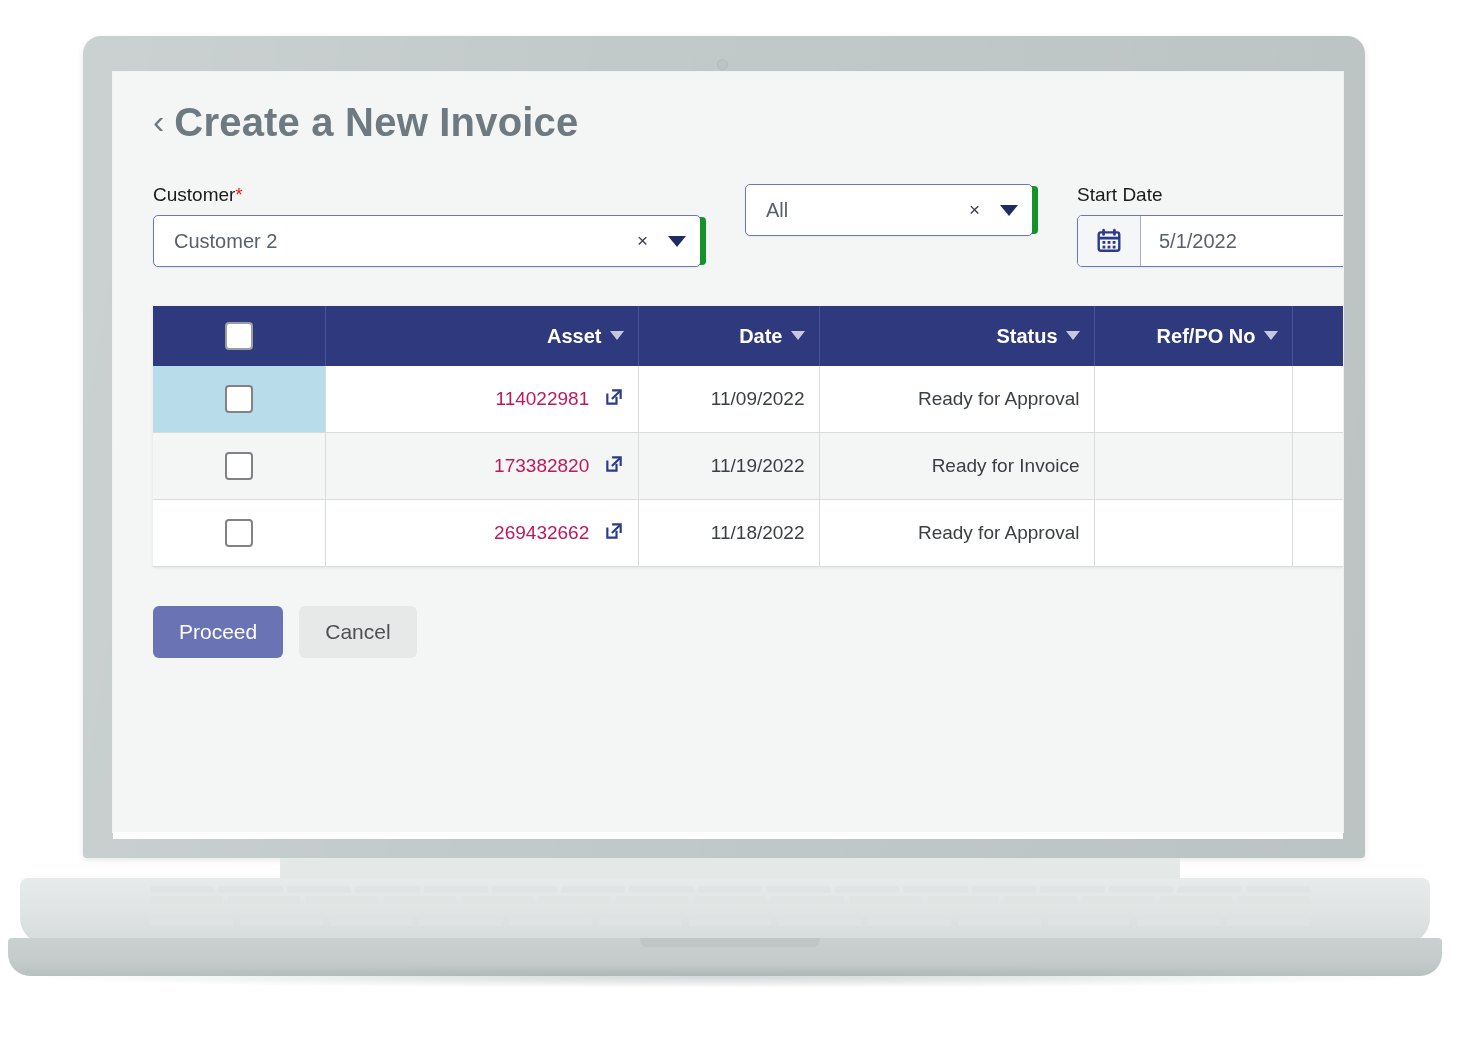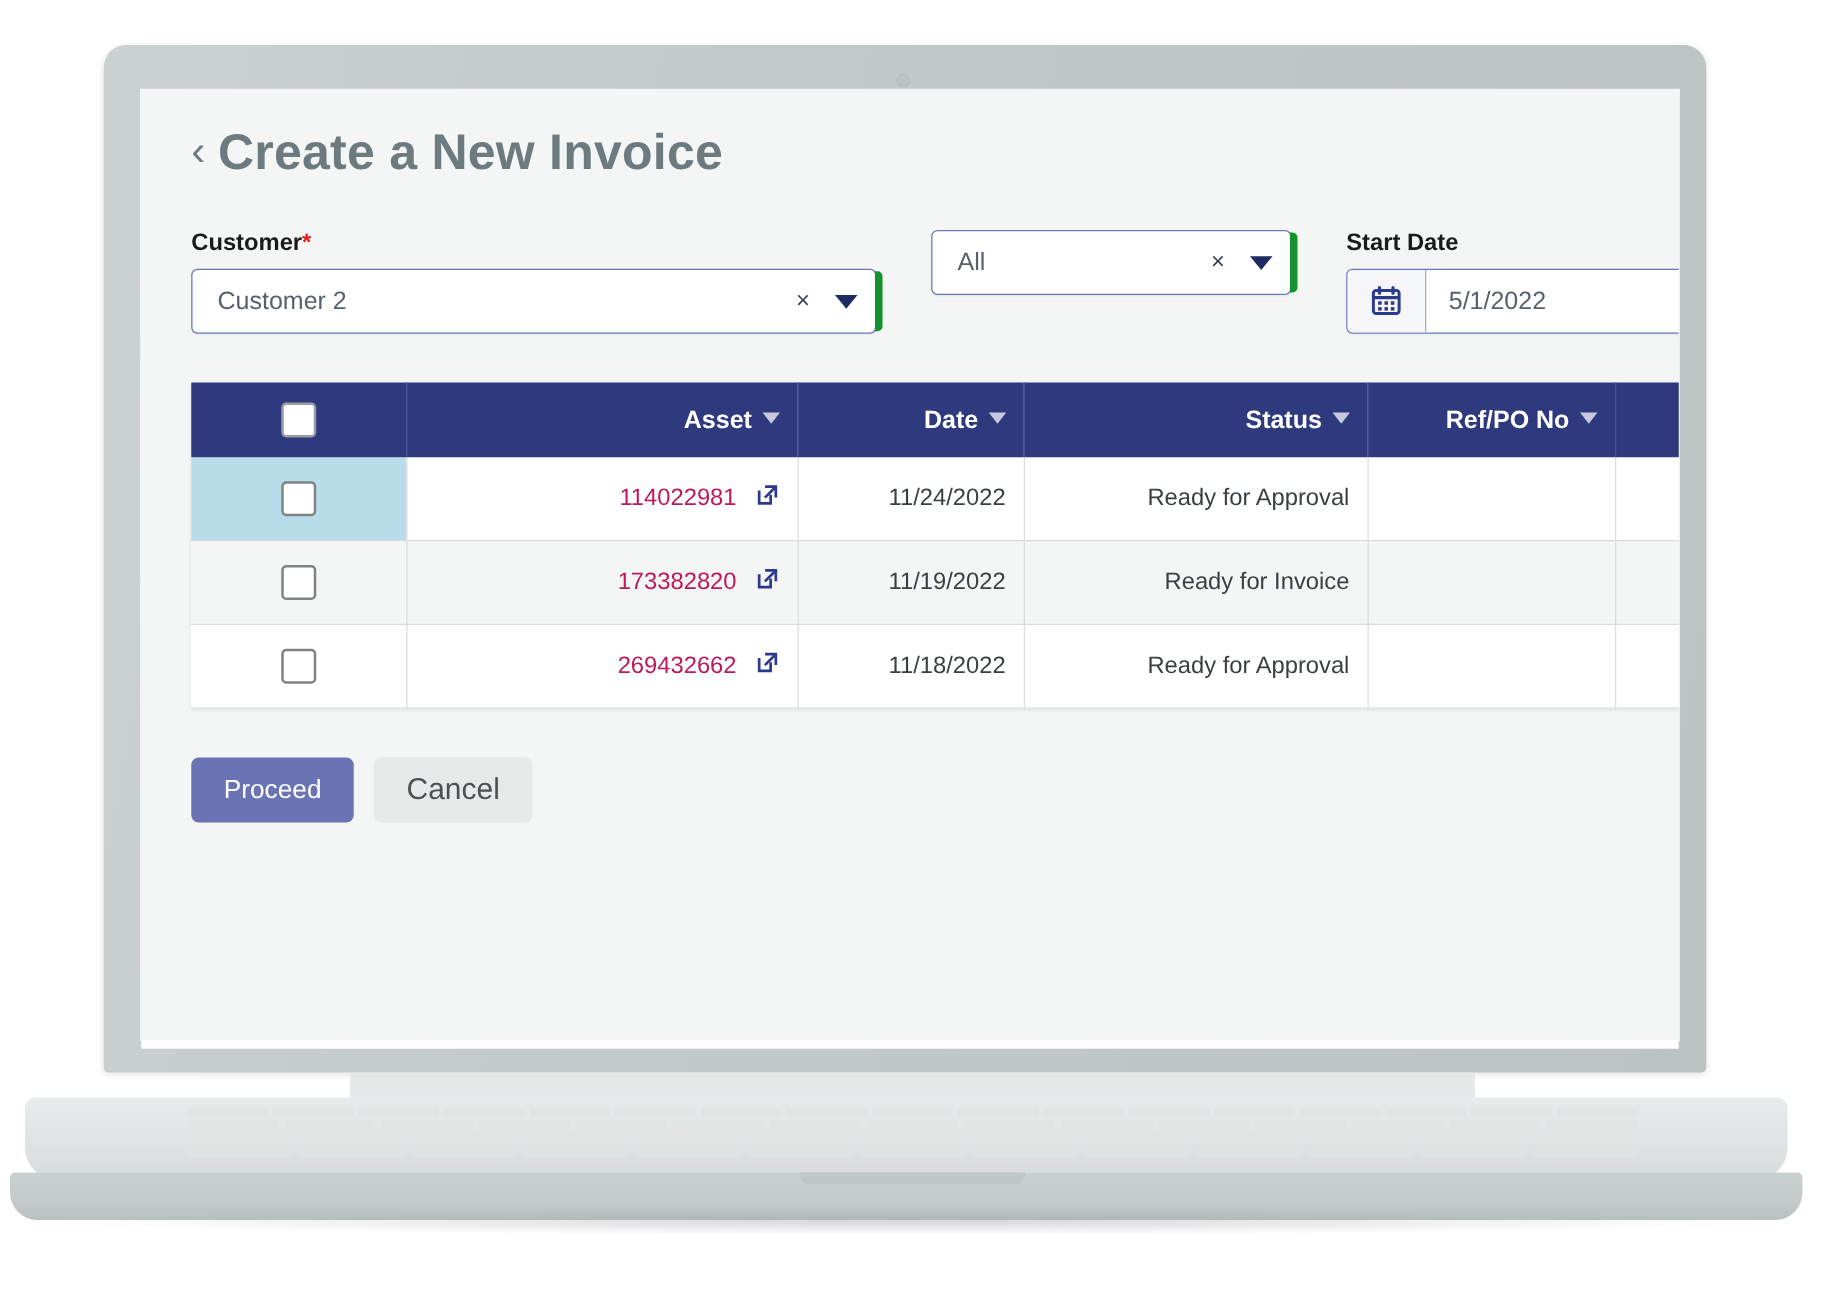--- a/index.html
+++ b/index.html
@@ -173,21 +173,21 @@
     position: absolute;
     left: 40px;
     top: 112px;
     display: flex;
     align-items: flex-start;
     gap: 44px;
   }
   .field-block { position: relative; }
   .field-label {
     font-size: 19px;
-    font-weight: bold;
+    font-weight: normal;
     color: #1b1b1b;
     margin-bottom: 9px;
     white-space: nowrap;
   }
   .req-star { color: #e02020; font-size: 19px; }
 
   .select-wrap {
     position: relative;
     height: 52px;
   }
@@ -375,21 +375,21 @@
     font-family: "Liberation Sans", sans-serif;
     padding: 0 26px;
     height: 52px;
     cursor: pointer;
   }
   #cancel-button {
     background: #e7e8e8;
     color: #4d5156;
     border: none;
     border-radius: 6px;
-    font-size: 24px;
+    font-size: 21px;
     font-family: "Liberation Sans", sans-serif;
     padding: 0 26px;
     height: 52px;
     cursor: pointer;
   }
 </style>
 </head>
 <body>
 
 <div id="laptop-mockup">
@@ -485,21 +485,21 @@
             <td>
               <span class="asset-link">114022981</span>
               <span class="ext-icon">
                 <svg width="20" height="20" viewBox="0 0 24 24" aria-hidden="true">
                   <path d="M4 9 L4 20 L15 20 L15 13" fill="none" stroke="#2b3a8c" stroke-width="2.6" stroke-linecap="square"></path>
                   <path d="M11 4 L20 4 L20 13" fill="none" stroke="#2b3a8c" stroke-width="2.6" stroke-linecap="square"></path>
                   <line x1="19" y1="5" x2="9.5" y2="14.5" stroke="#2b3a8c" stroke-width="2.6"></line>
                 </svg>
               </span>
             </td>
-            <td>11/24/2022</td>
+            <td>11/09/2022</td>
             <td>Ready for Approval</td>
             <td></td>
             <td></td>
           </tr>
           <tr class="row-even">
             <td class="cell-check">
               <span class="chk"></span>
             </td>
             <td>
               <span class="asset-link">173382820</span>

